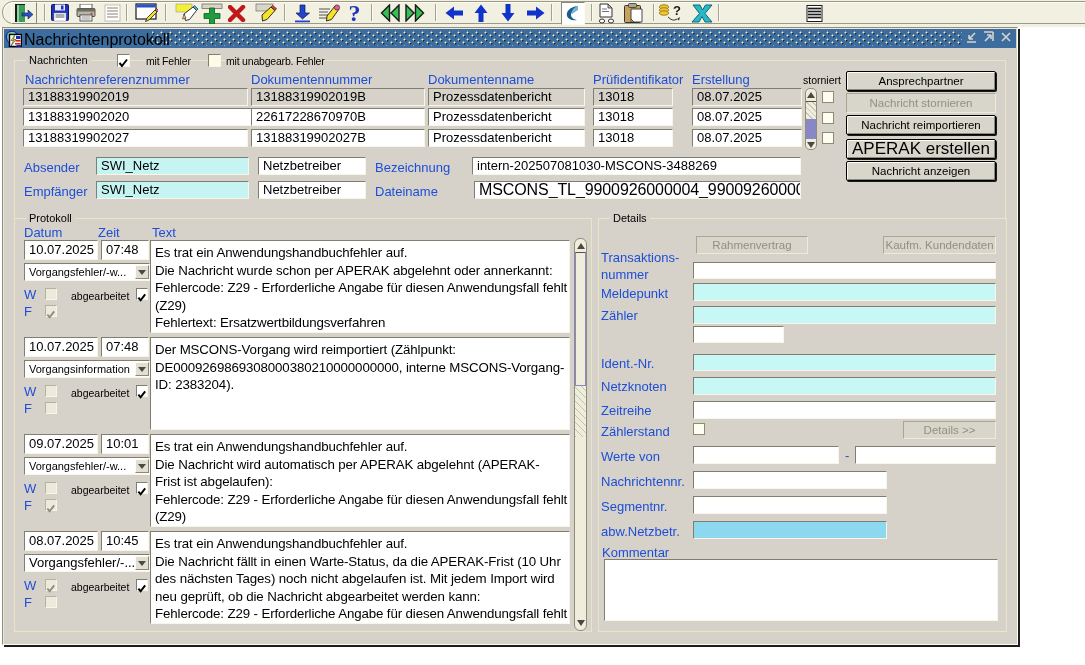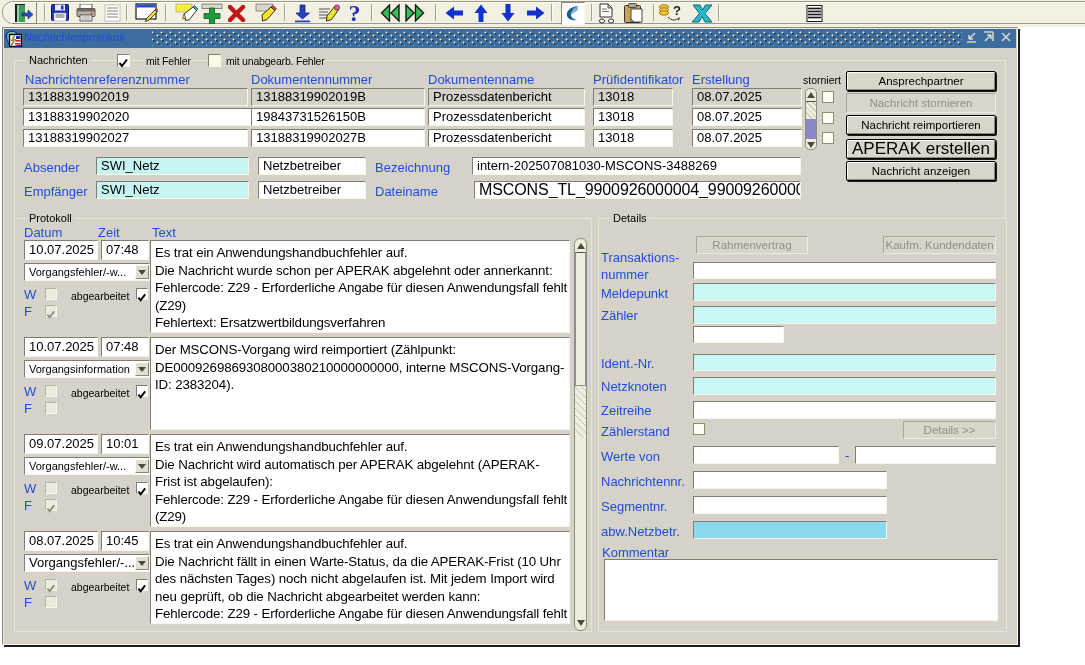--- a/index.html
+++ b/index.html
@@ -165,21 +165,21 @@
 <svg class="a" style="left:5px;top:30px" width="17" height="17" viewBox="0 0 17 17">
     <circle cx="7" cy="7" r="6.5" fill="#1a2faa"></circle>
     <path d="M3 3 C5 1.5 9 1.5 11 3 C9 5 7 5 6 8 C4.5 10 4 11 5 12.5 C2 11 1.5 6 3 3z" fill="#7fcf9a"></path>
     <rect x="4.5" y="4.5" width="12" height="12" fill="#fff" stroke="#000" stroke-width="1.4"></rect>
     <rect x="11" y="6" width="4.5" height="3" fill="#1a2faa"></rect>
     <rect x="10.5" y="10" width="5" height="1.6" fill="#e02020"></rect>
     <rect x="10" y="13" width="5.5" height="1.6" fill="#e02020"></rect>
     <rect x="11.5" y="15" width="4.5" height="1.8" fill="#1a2faa"></rect>
     <path d="M9.5 5.5 L6 10.5 h2.5 l-2.5 5.5 5-6.5 h-2.5z" fill="#f5e320" stroke="#1a1a1a" stroke-width="0.5"></path>
   </svg>
-<div class="a" style="left:24px;top:31px;font-size:11px;color:#1d4ed8">Nachrichtenprotokoll</div>
+<div class="a" style="left:24px;top:31px;font-size:16px;color:#000000">Nachrichtenprotokoll</div>
 <svg class="a" style="left:966px;top:31px" width="48" height="14" viewBox="0 0 48 14">
     <g stroke="#d4d4cc" stroke-width="1.6" fill="none">
       <path d="M9 2 L3 8 M3 8 v-4 M3 8 h4 M1 11 h9"></path>
       <path d="M19 10 L25 4 M25 4 v4 M25 4 h-4 M18 1 h9 M27 1 v9"></path>
       <path d="M36 2 l8 8 M44 2 l-8 8"></path>
     </g>
   </svg>
 <div class="frm" style="left:14px;top:60px;width:992px;height:158px;border-bottom:none"></div>
 <div class="a" style="left:26px;top:54px;background:#d6d2ca;padding:0 3px;font-size:11px">Nachrichten</div>
 <div class="a" style="left:117px;top:54px;width:13px;height:13px;background:#fff;border:1px solid;border-color:#817e70 #f8f6e7 #f8f6e7 #817e70"><svg width="11" height="11" viewBox="0 0 11 11">
@@ -192,21 +192,21 @@
 <div class="lb" style="left:251px;top:72px">Dokumentennummer</div>
 <div class="lb" style="left:428px;top:72px">Dokumentenname</div>
 <div class="lb" style="left:593px;top:72px">Prüfidentifikator</div>
 <div class="lb" style="left:692px;top:72px">Erstellung</div>
 <div class="f" style="left:23px;top:88px;width:225px;height:18px;line-height:16px;background:#d6d2ca">13188319902019</div>
 <div class="f" style="left:251px;top:88px;width:174px;height:18px;line-height:16px;background:#d6d2ca">13188319902019B</div>
 <div class="f" style="left:428px;top:88px;width:157px;height:18px;line-height:16px;background:#d6d2ca">Prozessdatenbericht</div>
 <div class="f" style="left:593px;top:88px;width:80px;height:18px;line-height:16px;background:#d6d2ca">13018</div>
 <div class="f" style="left:692px;top:88px;width:110px;height:18px;line-height:16px;background:#d6d2ca">08.07.2025</div>
 <div class="f" style="left:23px;top:108px;width:246px;height:18px;line-height:16px;background:#fff">13188319902020</div>
-<div class="f" style="left:251px;top:108px;width:174px;height:18px;line-height:16px;background:#fff">19843731526150B</div>
+<div class="f" style="left:251px;top:108px;width:174px;height:18px;line-height:16px;background:#fff">22617228670970B</div>
 <div class="f" style="left:428px;top:108px;width:157px;height:18px;line-height:16px;background:#fff">Prozessdatenbericht</div>
 <div class="f" style="left:593px;top:108px;width:80px;height:18px;line-height:16px;background:#fff">13018</div>
 <div class="f" style="left:692px;top:108px;width:110px;height:18px;line-height:16px;background:#fff">08.07.2025</div>
 <div class="f" style="left:23px;top:129px;width:225px;height:18px;line-height:16px;background:#fff">13188319902027</div>
 <div class="f" style="left:251px;top:129px;width:174px;height:18px;line-height:16px;background:#fff">13188319902027B</div>
 <div class="f" style="left:428px;top:129px;width:157px;height:18px;line-height:16px;background:#fff">Prozessdatenbericht</div>
 <div class="f" style="left:593px;top:129px;width:80px;height:18px;line-height:16px;background:#fff">13018</div>
 <div class="f" style="left:692px;top:129px;width:110px;height:18px;line-height:16px;background:#fff">08.07.2025</div>
 <div class="a" style="left:805px;top:88px;width:12px;height:62px;background:#efeedd;border:1px solid #8f8c7c;border-radius:5px"></div>
 <svg class="a" style="left:807px;top:92px" width="8" height="6" viewBox="0 0 8 6">

